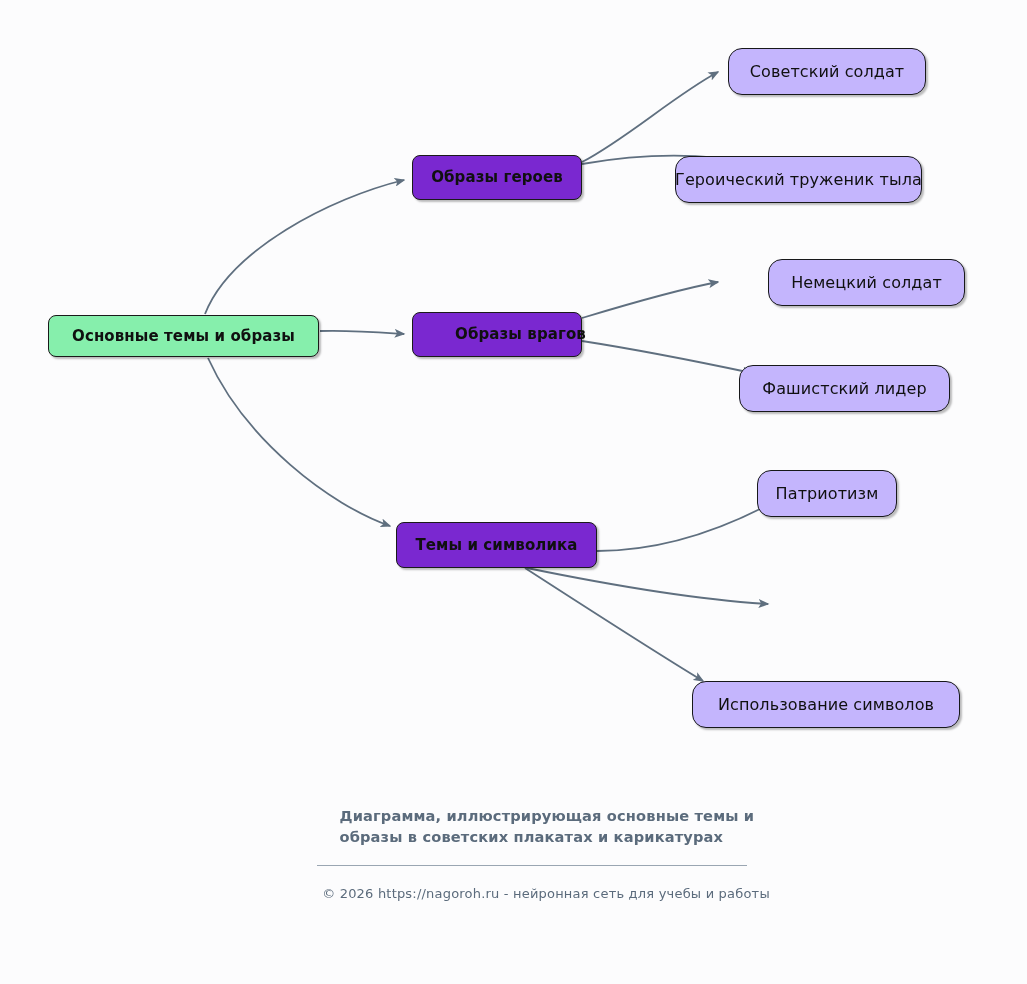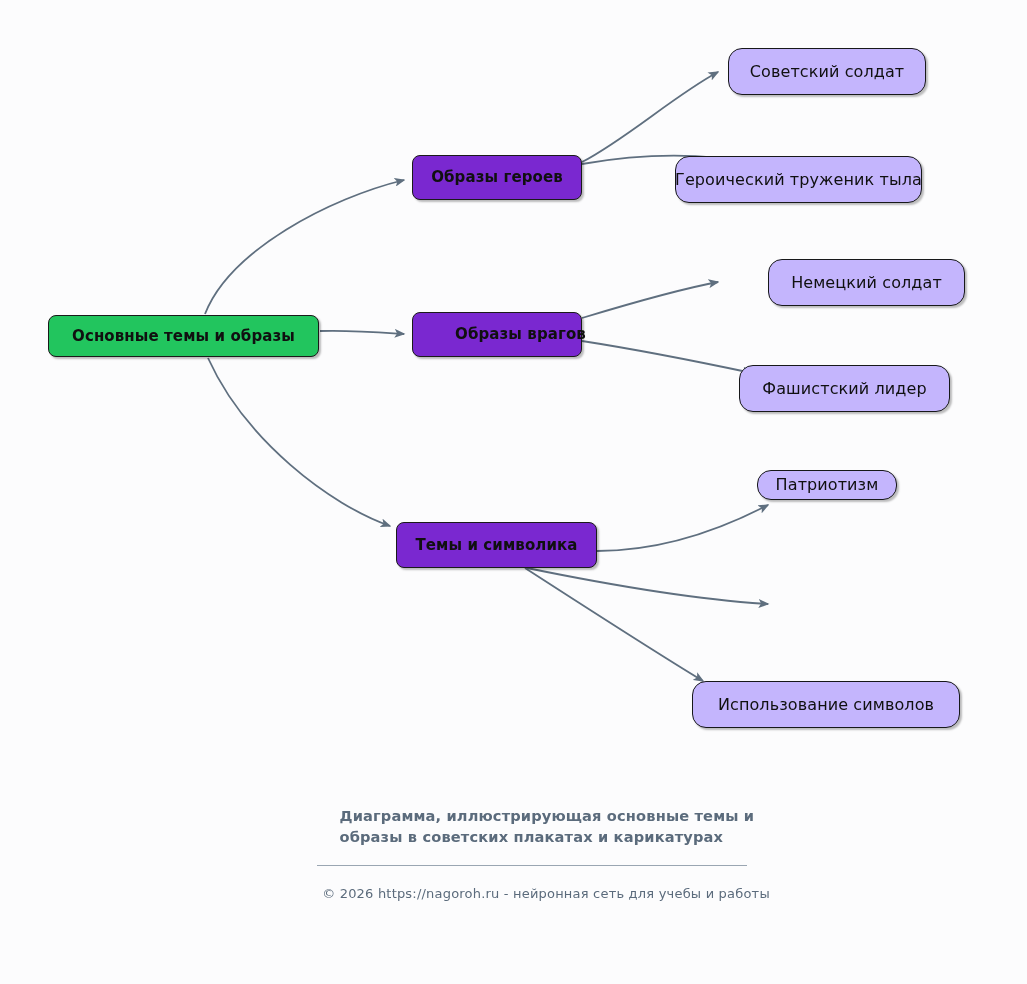--- a/index.html
+++ b/index.html
@@ -44,21 +44,21 @@
     line-height: 1;
   }
 
   .node-label {
     font-size: 15.5px;
     color: #101010;
     letter-spacing: 0.1px;
   }
 
   .node.root {
-    background: #22c55e;
+    background: #86efac;
     border: 1.6px solid #1a1a1a;
     box-shadow: 2px 2px 2px rgba(0,0,0,0.26);
   }
   .node.root .node-label {
     font-weight: 700;
     font-size: 15px;
   }
 
   .node.branch {
     background: #7a28d0;
@@ -174,21 +174,21 @@
   <div class="node leaf" style="left:768px; top:259px; width:197px; height:47px;">
     <span class="node-label">Немецкий солдат</span>
   </div>
   <div class="node leaf" style="left:721px; top:365px; width:211px; height:47px;margin-left:18px;">
     <span class="node-label">Фашистский лидер</span>
   </div>
 
   <div class="node branch" style="left:396px; top:522px; width:201px; height:46px;">
     <span class="node-label">Темы и символика</span>
   </div>
-  <div class="node leaf" style="left:757px; top:470px; width:140px; height:30px;">
+  <div class="node leaf" style="left:757px; top:470px; width:140px; height:47px;">
     <span class="node-label">Патриотизм</span>
   </div>
   <div class="node leaf" style="left:692px; top:681px; width:268px; height:47px;">
     <span class="node-label">Использование символов</span>
   </div>
 
 </div>
 
 <div id="footer">
   <div id="caption">Диаграмма, иллюстрирующая основные темы и образы в советских плакатах и карикатурах</div>

